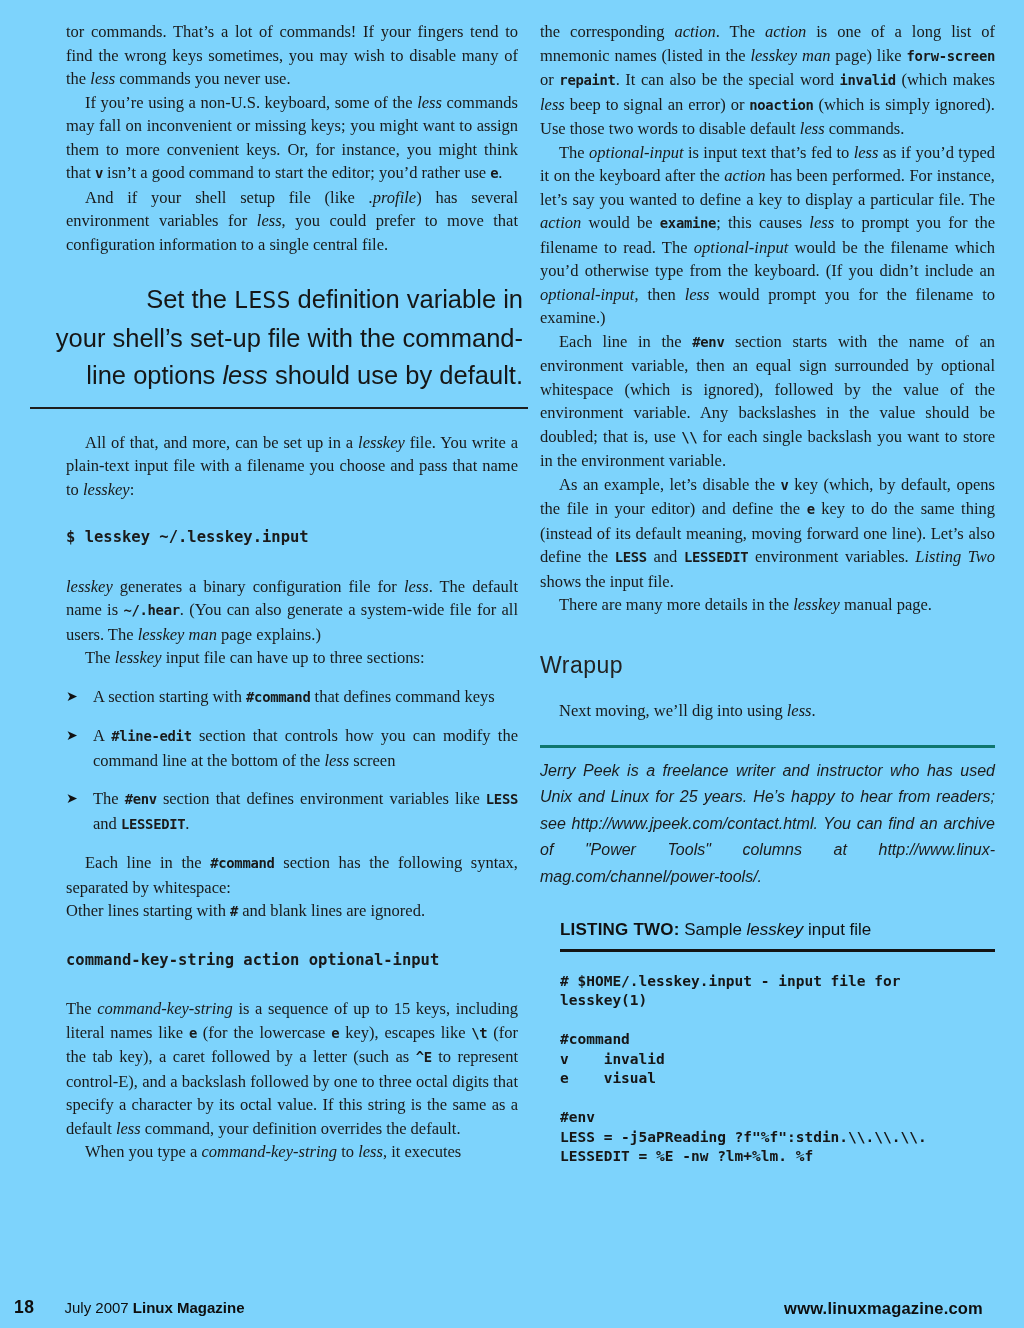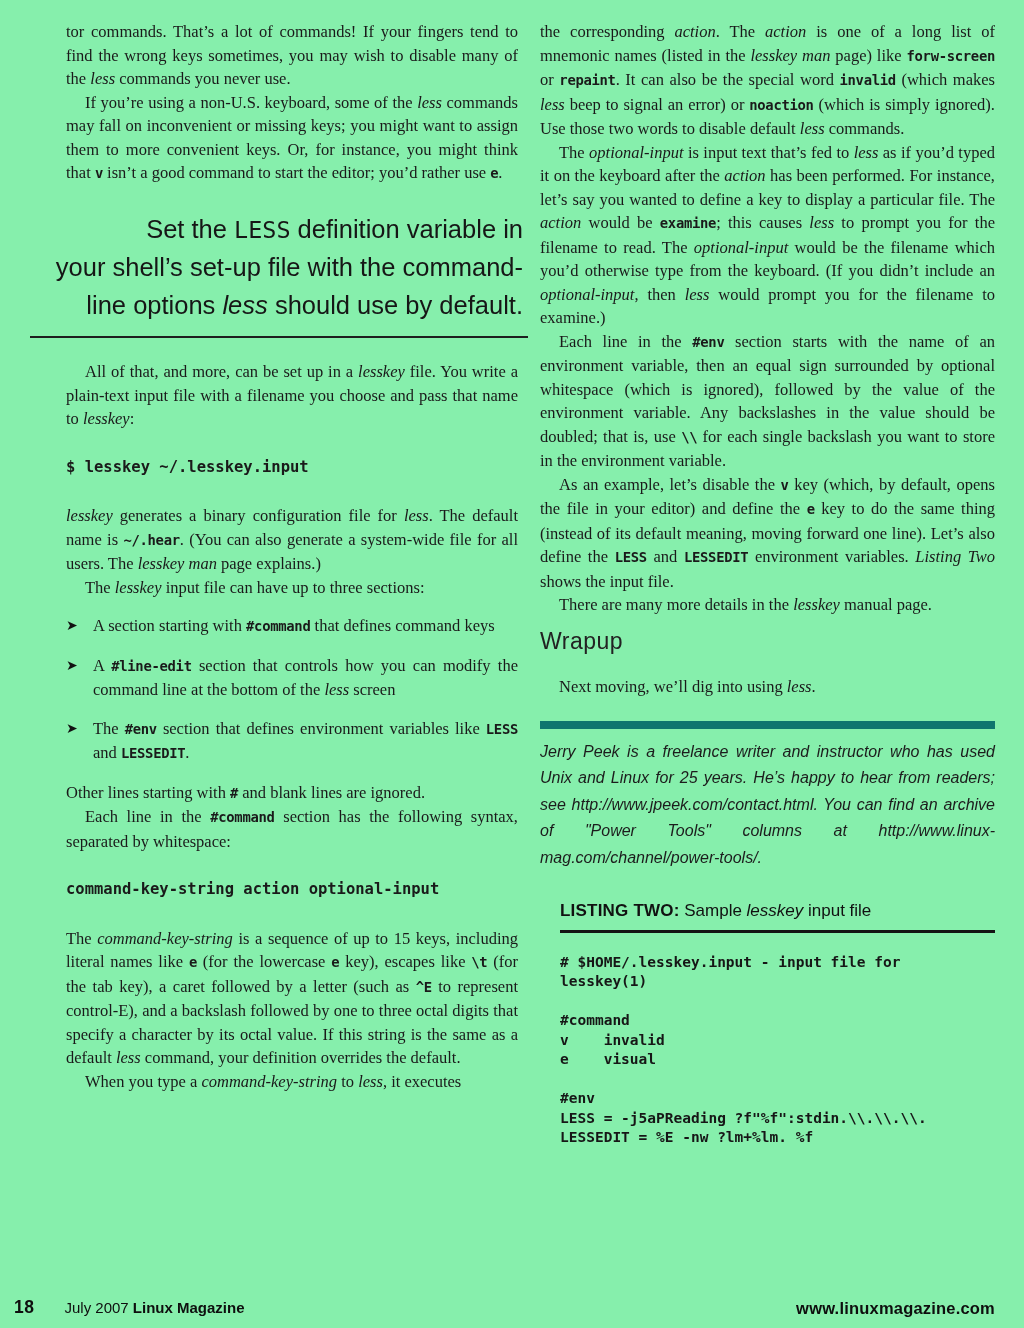--- a/index.html
+++ b/index.html
@@ -3,21 +3,21 @@
 <meta charset="utf-8">
 <style>
   * { box-sizing: border-box; }
   html,body { margin:0; padding:0; }
   body { background:#dcdcd8; font-family:"Liberation Serif", serif; }
 
   .page {
     position:relative;
     width:1024px; height:1328px;
     margin:0 auto;
-    background:#86efac;
+    background:#7dd3fc;
     color:#1a1a1a;
     overflow:hidden;
   }
 
   .col {
     position:absolute; top:20px;
     font-family:"Liberation Serif", serif;
     font-size:16.5px; line-height:23.5px;
     text-align:justify;
     color:#1a1a1a;
@@ -52,63 +52,64 @@
   .rule-dark { height:2px; background:#1e1e1e; margin:0 -10px 22px -36px; }
 
   .bullet { display:flex; margin:15px 0; }
   .bullet-arrow { flex:0 0 27px; font-size:14px; line-height:23.5px; color:#111; }
   .bullet-text { flex:1; text-align:justify; }
 
   .h2 {
     font-family:"Liberation Sans", sans-serif;
     font-size:23px; font-weight:400; letter-spacing:0.5px;
     color:#222; text-align:left;
-    margin:13px 0 22px;
+    margin:37px 0 22px;
   }
 
   .bio {
-    border-top:8px solid #0f766e;
+    border-top:3px solid #0f766e;
     margin-top:22px; padding-top:10px;
     font-family:"Liberation Sans", sans-serif;
     font-style:italic; font-size:16px; line-height:26.5px;
     text-align:justify; color:#1c1c1c;
   }
 
   .listing { margin:28px 0 0 20px; text-align:left; }
   .listing-head { font-family:"Liberation Sans", sans-serif; font-size:17px; color:#111; }
   .listing-label { font-weight:800; letter-spacing:0.2px; }
   .listing-rule { height:3px; background:#141414; margin:7px 0 20px; }
   .listing-lines {
     font-family:"DejaVu Sans Mono", monospace;
     font-weight:700; font-size:14.5px; line-height:19.5px;
     white-space:pre; color:#161616;
   }
   .listing-line { min-height:19.5px; }
 
   .footer {
-    position:absolute; left:0; right:0; bottom:10px; height:24px;
+    position:absolute; left:0; right:12px; bottom:10px; height:24px;
     font-family:"Liberation Sans", sans-serif; color:#0e0e0e;
   }
   .footer-left { position:absolute; left:14px; bottom:0; white-space:nowrap; }
   .page-num { font-weight:800; font-size:17.5px; margin-right:30px; letter-spacing:0.5px; }
   .issue { font-size:15px; }
   .magazine { font-weight:800; font-size:15px; }
   .footer-right {
     position:absolute; right:29px; bottom:0;
     font-weight:800; font-size:16.5px; letter-spacing:0.2px;text-align:center;
   }
 </style>
 </head>
 <body>
 
 <div class="page">
 
   <div class="col col-left">
       <div class="para"><span>tor commands. That’s a lot of commands! If your fingers tend to find the wrong keys sometimes, you may wish to disable many of the </span><span class="r-i">less</span><span> commands you never use.</span></div>
       <div class="para indent"><span>If you’re using a non-U.S. keyboard, some of the </span><span class="r-i">less</span><span> commands may fall on inconvenient or missing keys; you might want to assign them to more convenient keys. Or, for instance, you might think that </span><span class="r-c">v</span><span> isn’t a good command to start the editor; you’d rather use </span><span class="r-c">e</span><span>.</span></div>
+      <div class="para indent"><span>And if your shell setup file (like </span><span class="r-i">.profile</span><span>) has several environment variables for </span><span class="r-i">less</span><span>, you could prefer to move that configuration information to a single central file.</span></div>
       <div class="pullquote">
         <div class="quote-line"><span>Set the </span><span class="r-c">LESS</span><span> definition variable in</span></div>
         <div class="quote-line"><span>your shell’s set-up file with the command-</span></div>
         <div class="quote-line"><span>line options </span><span class="r-i">less</span><span> should use by default.</span></div>
       </div>
       <div class="rule-dark"></div>
       <div class="para indent"><span>All of that, and more, can be set up in a </span><span class="r-i">lesskey</span><span> file. You write a plain-text input file with a filename you choose and pass that name to </span><span class="r-i">lesskey</span><span>:</span></div>
       <div class="codeline">$ lesskey ~/.lesskey.input</div>
       <div class="para"><span class="r-i">lesskey</span><span> generates a binary configuration file for </span><span class="r-i">less</span><span>. The default name is </span><span class="r-c">~/.hear</span><span>. (You can also generate a system-wide file for all users. The </span><span class="r-i">lesskey man</span><span> page explains.)</span></div>
       <div class="para indent"><span>The </span><span class="r-i">lesskey</span><span> input file can have up to three sections:</span></div>
@@ -117,22 +118,22 @@
         <span class="bullet-text"><span>A section starting with </span><span class="r-c">#command</span><span> that defines command keys</span></span>
       </div>
       <div class="bullet">
         <span class="bullet-arrow">➤</span>
         <span class="bullet-text"><span>A </span><span class="r-c">#line-edit</span><span> section that controls how you can modify the command line at the bottom of the </span><span class="r-i">less</span><span> screen</span></span>
       </div>
       <div class="bullet">
         <span class="bullet-arrow">➤</span>
         <span class="bullet-text"><span>The </span><span class="r-c">#env</span><span> section that defines environment variables like </span><span class="r-c">LESS</span><span> and </span><span class="r-c">LESSEDIT</span><span>.</span></span>
       </div>
+      <div class="para indent"><span>Each line in the </span><span class="r-c">#command</span><span> section has the following syntax, separated by whitespace:</span></div>
       <div class="para"><span>Other lines starting with </span><span class="r-c">#</span><span> and blank lines are ignored.</span></div>
-      <div class="para indent"><span>Each line in the </span><span class="r-c">#command</span><span> section has the following syntax, separated by whitespace:</span></div>
       <div class="codeline">command-key-string action optional-input</div>
       <div class="para"><span>The </span><span class="r-i">command-key-string</span><span> is a sequence of up to 15 keys, including literal names like </span><span class="r-c">e</span><span> (for the lowercase </span><span class="r-c">e</span><span> key), escapes like </span><span class="r-c">\t</span><span> (for the tab key), a caret followed by a letter (such as </span><span class="r-c">^E</span><span> to represent control-E), and a backslash followed by one to three octal digits that specify a character by its octal value. If this string is the same as a default </span><span class="r-i">less</span><span> command, your definition overrides the default.</span></div>
       <div class="para indent"><span>When you type a </span><span class="r-i">command-key-string</span><span> to </span><span class="r-i">less</span><span>, it executes</span></div>
     </div>
 
   <div class="col col-right">
       <div class="para"><span>the corresponding </span><span class="r-i">action</span><span>. The </span><span class="r-i">action</span><span> is one of a long list of mnemonic names (listed in the </span><span class="r-i">lesskey man</span><span> page) like </span><span class="r-c">forw-screen</span><span> or </span><span class="r-c">repaint</span><span>. It can also be the special word </span><span class="r-c">invalid</span><span> (which makes </span><span class="r-i">less</span><span> beep to signal an error) or </span><span class="r-c">noaction</span><span> (which is simply ignored). Use those two words to disable default </span><span class="r-i">less</span><span> commands.</span></div>
       <div class="para indent"><span>The </span><span class="r-i">optional-input</span><span> is input text that’s fed to </span><span class="r-i">less</span><span> as if you’d typed it on the keyboard after the </span><span class="r-i">action</span><span> has been performed. For instance, let’s say you wanted to define a key to display a particular file. The </span><span class="r-i">action</span><span> would be </span><span class="r-c">examine</span><span>; this causes </span><span class="r-i">less</span><span> to prompt you for the filename to read. The </span><span class="r-i">optional-input</span><span> would be the filename which you’d otherwise type from the keyboard. (If you didn’t include an </span><span class="r-i">optional-input</span><span>, then </span><span class="r-i">less</span><span> would prompt you for the filename to examine.)</span></div>
       <div class="para indent"><span>Each line in the </span><span class="r-c">#env</span><span> section starts with the name of an environment variable, then an equal sign surrounded by optional whitespace (which is ignored), followed by the value of the environment variable. Any backslashes in the value should be doubled; that is, use </span><span class="r-c">\\</span><span> for each single backslash you want to store in the environment variable.</span></div>
       <div class="para indent"><span>As an example, let’s disable the </span><span class="r-c">v</span><span> key (which, by default, opens the file in your editor) and define the </span><span class="r-c">e</span><span> key to do the same thing (instead of its default meaning, moving forward one line). Let’s also define the </span><span class="r-c">LESS</span><span> and </span><span class="r-c">LESSEDIT</span><span> environment variables. </span><span class="r-i">Listing Two</span><span> shows the input file.</span></div>

